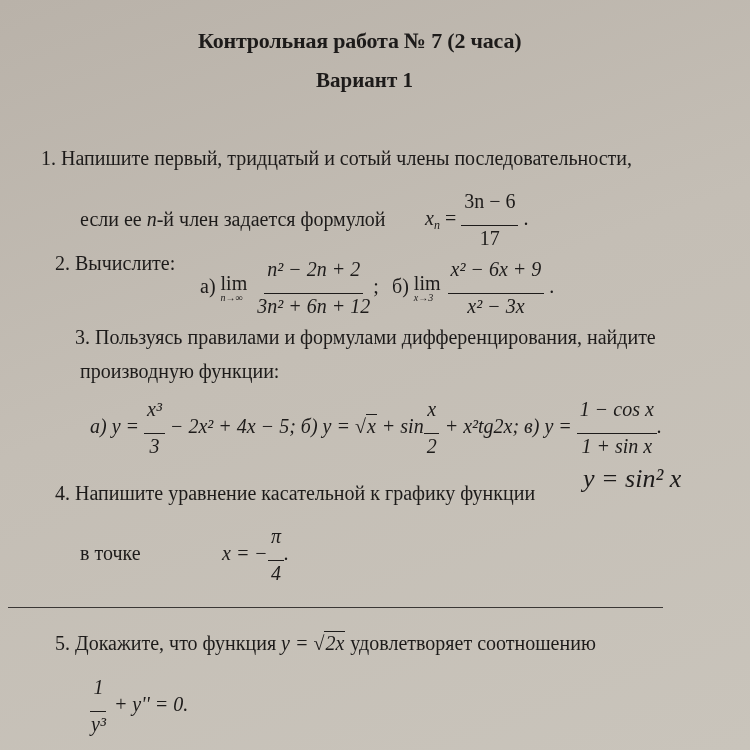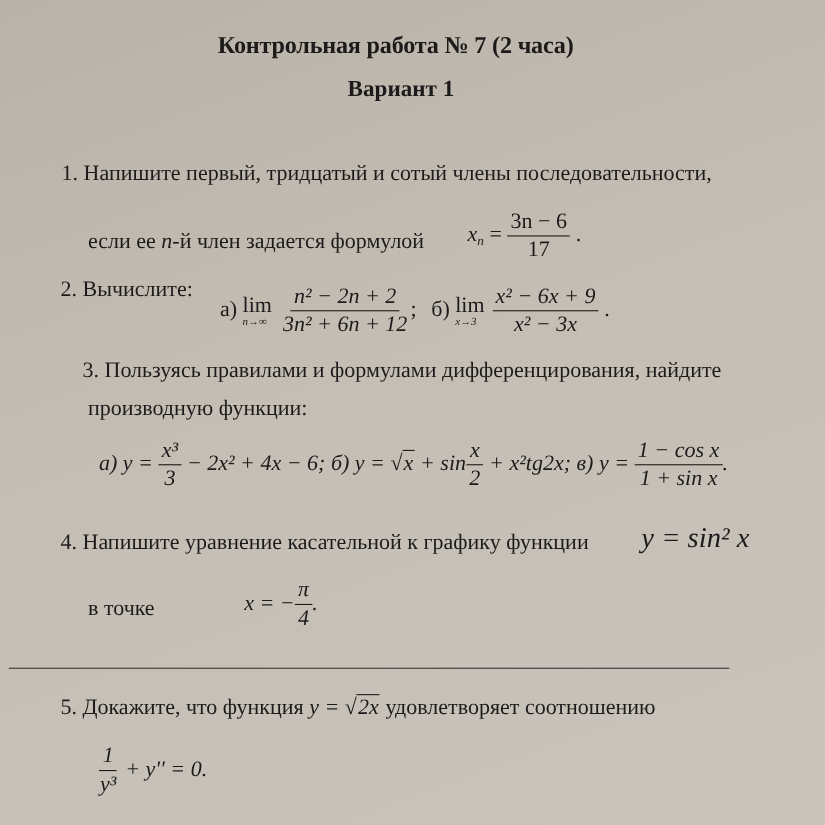--- a/index.html
+++ b/index.html
@@ -9,38 +9,38 @@
       color: #1d1b1a;
       font-family: "Liberation Serif", "DejaVu Serif", serif;
     }
     .abs { position: absolute; white-space: nowrap; }
     .title { font-weight: bold; font-size: 22px; left: 198px; top: 28px; letter-spacing: -0.2px; }
     .variant { font-weight: bold; font-size: 21px; left: 316px; top: 68px; }
     .txt { font-size: 20px; }
     .it { font-style: italic; }
     .math { font-size: 20px; }
     .frac { display: inline-flex; flex-direction: column; align-items: center; vertical-align: middle; }
-    .frac .num { padding: 0 3px 1px; border-bottom: 1.3px solid #1d1b1a; line-height: 1.15; }
+    .frac .num { padding: 0 3px 12px; border-bottom: 1.3px solid #1d1b1a; line-height: 1.15; }
     .frac .den { padding: 1px 3px 0; line-height: 1.15; }
     .lim { display: inline-flex; flex-direction: column; vertical-align: middle; line-height: 1; margin-right: 2px; }
     .lim .sub { font-size: 10px; font-style: italic; }
     sub { font-size: 12px; vertical-align: -4px; line-height: 0; }
     .sqrt { border-top: 1.2px solid #1d1b1a; padding: 0 1px; }
     .rule { position: absolute; left: 8px; top: 607px; width: 655px; height: 1.4px; background: #3a3735; }
   </style>
 </head>
 <body>
 
 <div>
   <div class="abs title">Контрольная работа № 7 (2 часа)</div>
   <div class="abs variant">Вариант 1</div>
 </div>
 
 <div>
-  <div class="abs txt" style="left:56px; top:147px;">
+  <div class="abs txt" style="left:41px; top:147px;">
     <span>1.</span>
     <span>Напишите первый, тридцатый и сотый члены последовательности,</span>
   </div>
   <div class="abs txt" style="left:80px; top:208px;">
     <span>если ее</span>
     <span class="it">n</span><span>-й член задается формулой</span>
   </div>
   <div class="abs math" style="left:425px; top:190px;">
     <span class="it">x</span><sub class="it">n</sub>
     <span>=</span>
@@ -88,21 +88,21 @@
     <span>Пользуясь правилами и формулами дифференцирования, найдите</span>
   </div>
   <div class="abs txt" style="left:80px; top:360px;">производную функции:</div>
   <div class="abs math it" style="left:90px; top:398px;">
     <span>а)</span>
     <span>y =</span>
     <span class="frac">
         <span class="num">x³</span>
         <span class="den">3</span>
       </span>
-    <span>− 2x² + 4x − 6;</span>
+    <span>− 2x² + 4x − 5;</span>
     <span>б)</span>
     <span>y =</span>
     √<span class="sqrt">x</span>
     <span>+ sin</span><span class="frac">
         <span class="num">x</span>
         <span class="den">2</span>
       </span>
     <span>+ x²tg2x;</span>
     <span>в)</span>
     <span>y =</span>
@@ -111,21 +111,21 @@
         <span class="den">1 + sin x</span>
       </span><span>.</span>
   </div>
 </div>
 
 <div>
   <div class="abs txt" style="left:55px; top:482px;">
     <span>4.</span>
     <span>Напишите уравнение касательной к графику функции</span>
   </div>
-  <div class="abs it" style="left:583px; top:474px; font-size:26px;text-align:center;">y = sin² x</div>
+  <div class="abs it" style="left:583px; top:464px; font-size:26px;text-align:center;">y = sin² x</div>
   <div class="abs txt" style="left:80px; top:542px;">в точке</div>
   <div class="abs math it" style="left:222px; top:525px;">
     <span>x = −</span><span class="frac">
         <span class="num">π</span>
         <span class="den">4</span>
       </span><span>.</span>
   </div>
 </div>
 
 <div class="rule"></div>

